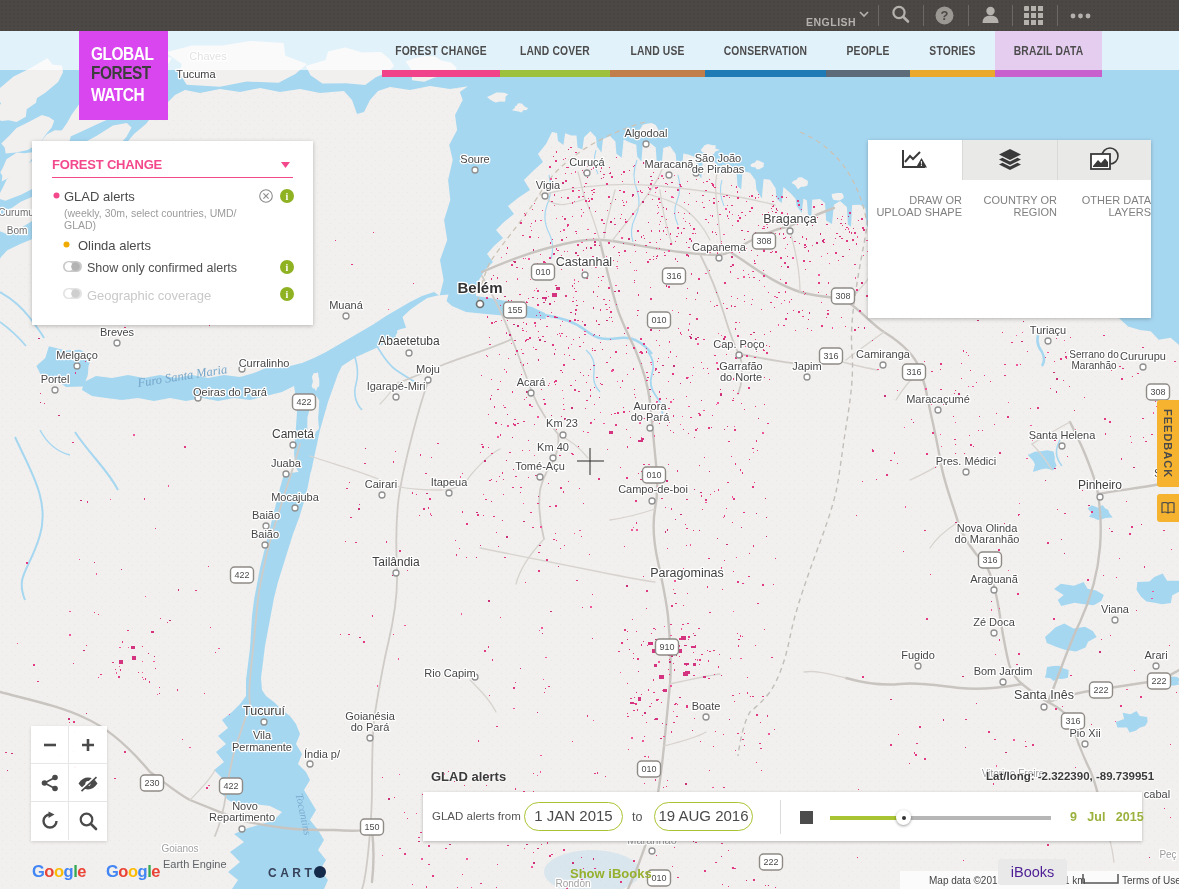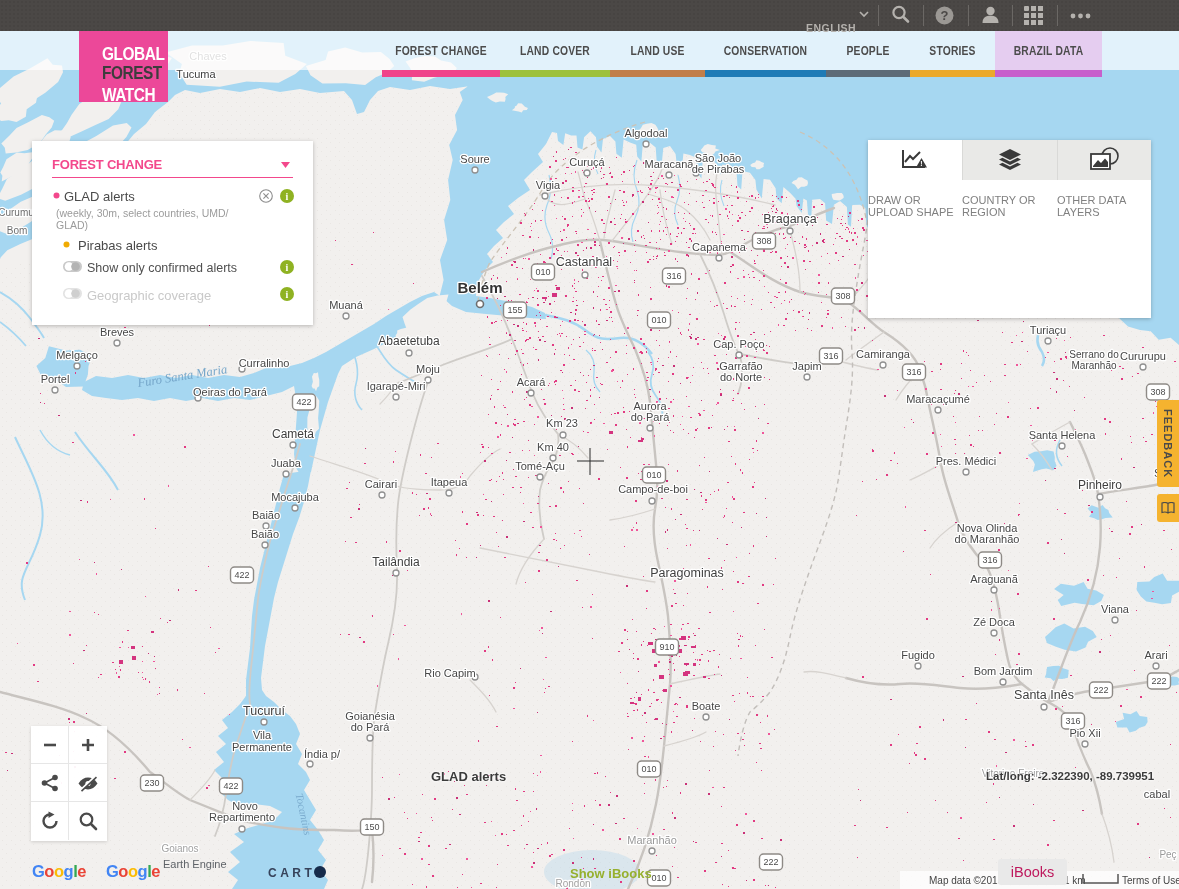--- a/index.html
+++ b/index.html
@@ -1,35 +1,35 @@
 <!DOCTYPE html>
 <html><head><meta charset="utf-8"><title>Global Forest Watch</title>
 <style>
 *{margin:0;padding:0;box-sizing:border-box}
 html,body{width:1179px;height:889px;overflow:hidden;font-family:"Liberation Sans",sans-serif}
 #stage{position:relative;width:1179px;height:889px;background:#f2f0ee;overflow:hidden}
 .abs{position:absolute}
 
 #topbar{top:0;left:0;width:1179px;height:31px;background:#4b4846;z-index:40;
  background-image:radial-gradient(rgba(0,0,0,0.05) 0.8px,transparent 0.8px);background-size:4px 4px}
-#topbar .it{position:absolute;top:11px;height:33px;display:flex;align-items:center;color:#b5b2ae}
+#topbar .it{position:absolute;top:5px;height:33px;display:flex;align-items:center;color:#b5b2ae}
 .tsep{position:absolute;top:5px;height:21px;width:1px;background:#6b6865}
 
 #hdr{top:31px;left:0;width:1179px;height:46px;z-index:30}
 .nav{position:absolute;top:0;height:39px;line-height:41px;font-size:12px;font-weight:bold;color:#4c4c4c;letter-spacing:.2px;text-align:center;transform:scaleX(.86)}
 .bar{position:absolute;top:39px;height:7px}
-#logo{position:absolute;top:31px;left:79px;width:89px;height:71px;background:#ec4899;z-index:31;padding:14px 0 0 23px}
+#logo{position:absolute;top:31px;left:79px;width:89px;height:89px;background:#d946ef;z-index:31;padding:14px 0 0 12px}
 #logo div{font-size:17.5px;font-weight:bold;color:#fff;line-height:19px;letter-spacing:-0.5px;transform:scaleX(.88);transform-origin:left}
 #logo .dk{color:#3d3d3d;margin-bottom:3px}
 
 #lp{top:141px;left:32px;width:281px;height:184px;background:#fff;box-shadow:0 1px 4px rgba(0,0,0,0.25);z-index:20}
 
 #rp{top:140px;left:868px;width:283px;height:178px;background:#fff;box-shadow:0 1px 4px rgba(0,0,0,0.25);z-index:20}
 .tab{position:absolute;top:0;height:40px;display:flex;align-items:center;justify-content:center}
-.tlab{position:absolute;top:55px;font-size:11px;color:#808080;text-align:left;line-height:11.5px;letter-spacing:0}
+.tlab{position:absolute;top:55px;font-size:11px;color:#808080;text-align:right;line-height:11.5px;letter-spacing:0}
 
 #tl{top:792px;left:423px;width:719px;height:49px;background:#fff;box-shadow:0 1px 3px rgba(0,0,0,0.25);z-index:20}
 .pill{position:absolute;top:10px;height:29px;border:1.5px solid #a9c433;border-radius:15px;background:#fff;
  font-size:15px;color:#4a4a4a;text-align:center;line-height:26px}
 
 #ctl{top:726px;left:31px;width:76px;height:115px;background:rgba(255,255,255,0.95);z-index:20;box-shadow:0 1px 3px rgba(0,0,0,0.15)}
 #ctl .c{position:absolute;width:38px;height:38px;display:flex;align-items:center;justify-content:center}
 
 #fb{top:400px;left:1157px;width:22px;height:87px;background:#f5b32f;z-index:25;border-radius:3px 0 0 3px;
  display:flex;align-items:center;justify-content:center}
@@ -486,25 +486,25 @@
       </svg>
  <div class="abs" style="left:32px;top:48px;font-size:13px;color:#4a4a4a">GLAD alerts</div>
  <svg class="abs" style="left:227px;top:48px" width="14" height="14">
         <circle cx="7" cy="7" r="6.3" fill="none" stroke="#8c8c8c" stroke-width="1.1"></circle>
         <path d="M4.4,4.4 L9.6,9.6 M9.6,4.4 L4.4,9.6" stroke="#8c8c8c" stroke-width="1.1"></path>
       </svg>
  <svg class="abs" style="left:248px;top:48px" width="14" height="14">
         <circle cx="7" cy="7" r="7" fill="#8fb222"></circle>
         <text x="7" y="10.5" font-size="10" font-weight="bold" fill="#fff" text-anchor="middle" font-family="Liberation Serif,serif">i</text>
       </svg>
- <div class="abs" style="left:24px;top:66px;font-size:10.5px;color:#9b9b9b;line-height:12px;width:200px">(weekly, 30m, select countries, UMD/<br>GLAD)</div>
+ <div class="abs" style="left:32px;top:66px;font-size:10.5px;color:#9b9b9b;line-height:12px;width:200px">(weekly, 30m, select countries, UMD/<br>GLAD)</div>
  <svg class="abs" style="left:31px;top:100px" width="7" height="7">
         <circle cx="3.5" cy="3.5" r="3" fill="#f0ab02"></circle>
       </svg>
- <div class="abs" style="left:46px;top:97px;font-size:13px;color:#4a4a4a">Pirabas alerts</div>
+ <div class="abs" style="left:46px;top:97px;font-size:13px;color:#4a4a4a">Olinda alerts</div>
  <svg class="abs" style="left:31px;top:120px" width="20" height="12">
         <rect width="19" height="11" rx="5.5" fill="#c9c9c9"></rect>
         <circle cx="6" cy="5.5" r="4.3" fill="#fff"></circle>
         <circle cx="12.5" cy="5.5" r="4.3" fill="#b3b3b3"></circle>
       </svg>
  <div class="abs" style="left:55px;top:120px;font-size:12.5px;color:#4f4f4f">Show only confirmed alerts</div>
  <svg class="abs" style="left:248px;top:119px" width="14" height="14">
         <circle cx="7" cy="7" r="7" fill="#8fb222"></circle>
         <text x="7" y="10.5" font-size="10" font-weight="bold" fill="#fff" text-anchor="middle" font-family="Liberation Serif,serif">i</text>
       </svg>
@@ -547,20 +547,33 @@
           <path d="M4,19 L9,13 L12,16 L16,11.5 L19,15 V20 H4 Z" fill="#3a3a3a"></path>
         </svg>
       </div>
  <div class="tlab" style="left:0;width:94px">DRAW OR<br>UPLOAD SHAPE</div>
  <div class="tlab" style="left:94px;width:95px">COUNTRY OR<br>REGION</div>
  <div class="tlab" style="left:189px;width:94px">OTHER DATA<br>LAYERS</div>
 </div>
 
 <div class="abs" style="left:431px;top:769px;font-size:13px;font-weight:bold;color:#3b3b3b;z-index:21;text-shadow:0 0 3px #fff,0 0 3px #fff">GLAD alerts</div>
 <div class="abs" style="left:986px;top:770px;font-size:11.5px;font-weight:bold;color:#3b3b3b;z-index:21;text-shadow:0 0 3px #fff,0 0 3px #fff">Lat/long: -2.322390, -89.739951</div>
+<div id="tl" class="abs">
+ <div class="abs" style="left:9px;top:18px;font-size:11.5px;color:#555">GLAD alerts from</div>
+ <div class="pill" style="left:101px;width:99px">1 JAN 2015</div>
+ <div class="abs" style="left:209px;top:18px;font-size:12.5px;color:#555">to</div>
+ <div class="pill" style="left:231px;width:99px">19 AUG 2016</div>
+ <div class="abs" style="left:357px;top:8px;width:1px;height:34px;background:#dcdcdc"></div>
+ <div class="abs" style="left:377px;top:19px;width:13px;height:13px;background:#4c4c4c"></div>
+ <div class="abs" style="left:407px;top:23.5px;width:221px;height:4px;background:#b6b6b6"></div>
+ <div class="abs" style="left:407px;top:23.5px;width:74px;height:4px;background:#a9c433"></div>
+ <div class="abs" style="left:473px;top:18px;width:15px;height:15px;border-radius:50%;background:#fff;box-shadow:0 1px 3px rgba(0,0,0,.4)"></div>
+ <div class="abs" style="left:478.5px;top:23.5px;width:4px;height:4px;border-radius:50%;background:#333"></div>
+ <div class="abs" style="left:647px;top:18px;font-size:12.5px;font-weight:bold;color:#9ab13d">9&nbsp;&nbsp;&nbsp;Jul&nbsp;&nbsp;&nbsp;2015</div>
+</div>
 
 <div id="ctl" class="abs">
  <div class="c" style="left:0;top:0;border-right:1px solid #e6e6e6;border-bottom:1px solid #e6e6e6">
         <svg width="18" height="18">
           <path d="M3,9 H15" stroke="#4a4a4a" stroke-width="2.6"></path>
         </svg>
       </div>
  <div class="c" style="left:38px;top:0;border-bottom:1px solid #e6e6e6">
         <svg width="18" height="18">
           <path d="M3,9 H15 M9,3 V15" stroke="#4a4a4a" stroke-width="2.6"></path>
@@ -598,21 +611,21 @@
       </div>
 </div>
 <div class="abs" style="left:32px;top:862px;font-size:16.5px;font-weight:bold;letter-spacing:-0.5px;z-index:21"><span style="color:#4285F4">G</span><span style="color:#EA4335">o</span><span style="color:#FBBC05">o</span><span style="color:#4285F4">g</span><span style="color:#34A853">l</span><span style="color:#EA4335">e</span></div>
     <div class="abs" style="left:106px;top:862px;font-size:16.5px;font-weight:bold;letter-spacing:-0.5px;z-index:21"><span style="color:#4285F4">G</span><span style="color:#EA4335">o</span><span style="color:#FBBC05">o</span><span style="color:#4285F4">g</span><span style="color:#34A853">l</span><span style="color:#EA4335">e</span></div>
     <div class="abs" style="left:163px;top:858px;font-size:11px;color:#5f6368;z-index:21">Earth Engine</div>
     <div class="abs" style="left:268px;top:866px;font-size:12px;font-weight:bold;color:#36425a;letter-spacing:3.5px;z-index:21">CART</div>
 <div class="abs" style="left:314px;top:866px;width:12px;height:12px;border-radius:50%;background:#162b4b;z-index:21"></div>
     <div class="abs" style="left:570px;top:866px;font-size:13px;font-weight:bold;color:#96b02e;z-index:21">Show iBooks</div>
     <div class="abs" style="left:900px;top:871px;width:279px;height:18px;background:rgba(255,255,255,0.75);z-index:20"></div>
     <div class="abs" style="left:929px;top:875px;font-size:10px;color:#444;z-index:21">Map data ©2016</div>
-    <div class="abs" style="left:998px;top:859px;width:69px;height:26px;background:#e9e9e9;border-radius:3px;z-index:22;text-align:center;line-height:26px;font-size:14.5px;color:#be185d">iBooks</div>
+    <div class="abs" style="left:998px;top:859px;width:69px;height:26px;background:#e9e9e9;border-radius:3px;z-index:22;text-align:center;line-height:26px;font-size:14.5px;color:#4c1d95">iBooks</div>
     <div class="abs" style="left:1064px;top:875px;font-size:10px;color:#444;z-index:21">1 km</div>
     <svg class="abs" style="left:1082px;top:873px;z-index:21" width="38" height="12">
       <path d="M1,1 V10 H36 V1" stroke="#555" stroke-width="1.5" fill="none"></path>
     </svg>
     <div class="abs" style="left:1122px;top:875px;font-size:10px;color:#444;z-index:21;white-space:nowrap">Terms of Use</div>
 <div id="fb" class="abs">
       <span>FEEDBACK</span>
     </div>
 <div id="fb2" class="abs">
       <svg width="14" height="12" viewBox="0 0 14 12">

